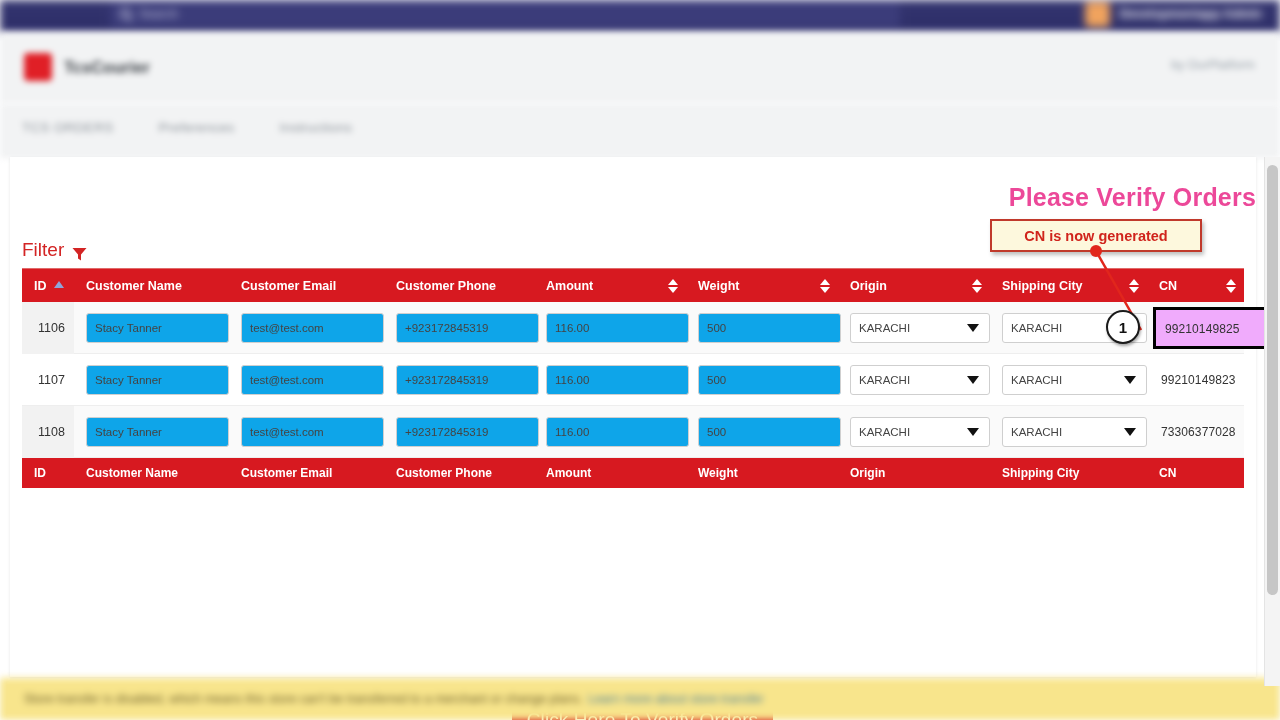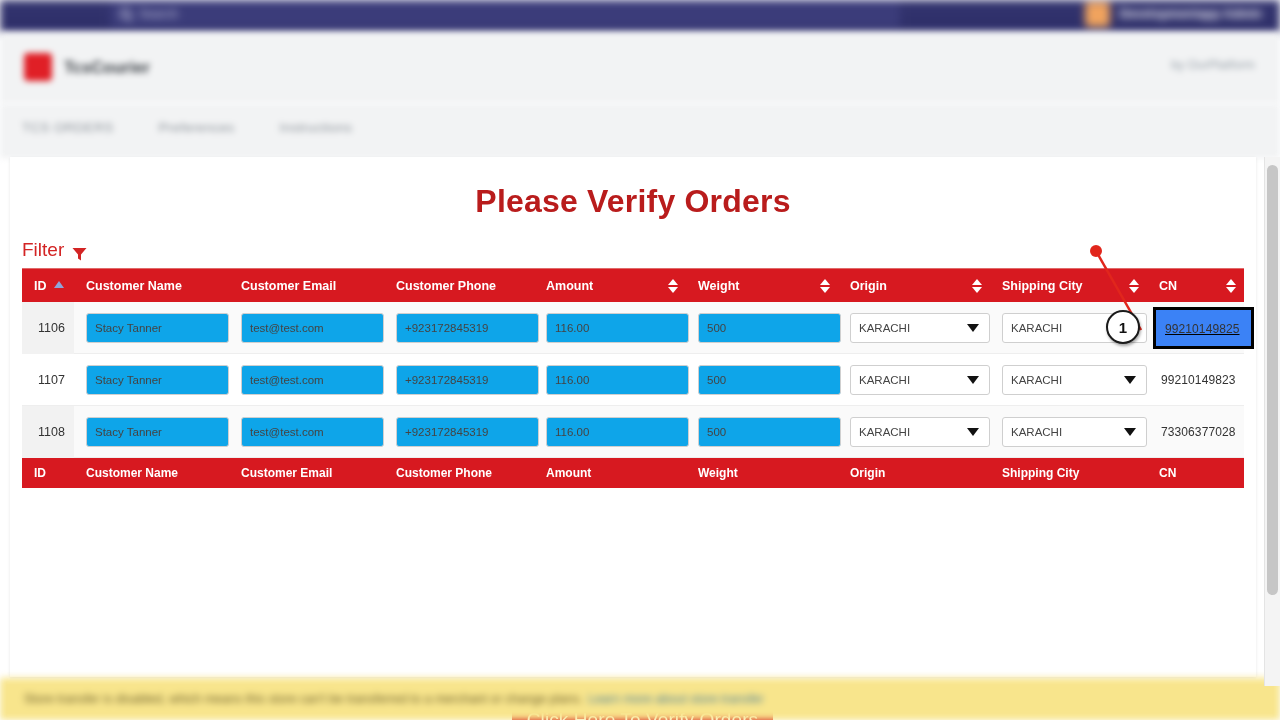--- a/index.html
+++ b/index.html
@@ -144,24 +144,24 @@
     left: 10px; top: 157px;
     width: 1246px; height: 520px;
     background: #ffffff;
     box-shadow: 0 1px 3px rgba(0,0,0,0.10);
   }
 
   .page-title {
     position: absolute;
     left: 0; top: 26px;
     width: 1246px;
-    text-align: center;
-    font-size: 32px;
+    text-align: right;
+    font-size: 25px;
     font-weight: bold;
-    color: #b91c1c;
+    color: #ec4899;
     letter-spacing: .2px;
   }
 
   
   .filter-row {
     position: absolute;
     left: 12px; top: 82px;
     width: 1222px;
     height: 30px;
     border-bottom: 1px solid #e06a6a;
@@ -302,26 +302,25 @@
     border-top: 8px solid #111111;
   }
   .cn-val {
     font-size: 12px;
     color: #333333;
     letter-spacing: .1px;
     white-space: nowrap;
   }
   .cn-cell-highlight {
     border: 3px solid #000000;
-    background: #3b82f6;
-    padding: 9px 11px 9px 9px;
+    background: #f0abfc;
+    padding: 9px 24px 9px 9px;
     margin-left: 2px;
     position: relative;
     z-index: 5;
-    text-decoration: underline;
   }
 
   .tfoot {
     display: flex;
     align-items: center;
     height: 30px;
     background: #d71920;
     color: #ffffff;
   }
   .tfoot .th {
@@ -657,20 +656,23 @@
         <div class="th c-org">Origin</div>
         <div class="th c-ship">Shipping City</div>
         <div class="th c-cn">CN</div>
       </div>
 
     </div>
 
     <button class="verify-btn">Click Here To Verify Orders</button>
   </div>
 
+  <div class="callout">
+    <span class="callout-text">CN is now generated</span>
+  </div>
 
   <svg class="anno-svg">
     <circle cx="1096" cy="251" r="6" fill="#e1261c"></circle>
     <line x1="1096" y1="251" x2="1141" y2="330" stroke="#e1261c" stroke-width="2.5"></line>
     <polygon points="1141,330 1130,323 1136,317" fill="#e1261c"></polygon>
   </svg>
 
   <div class="marker">1</div>
 
   <div class="scrollbar-track"></div>

